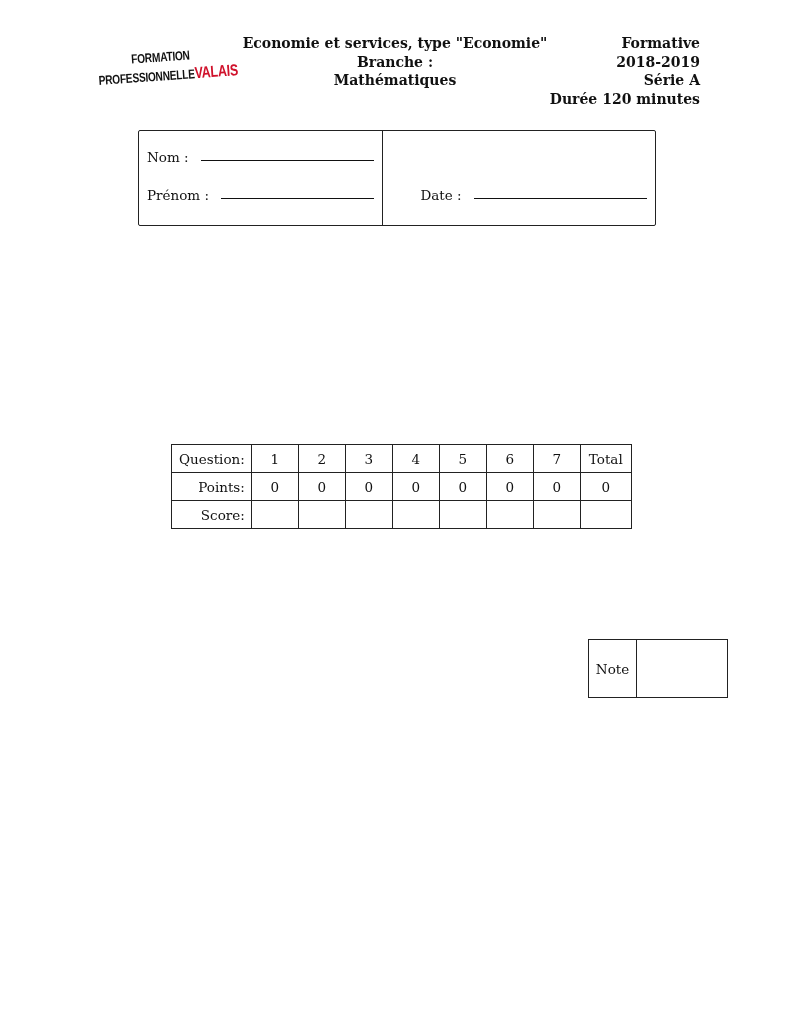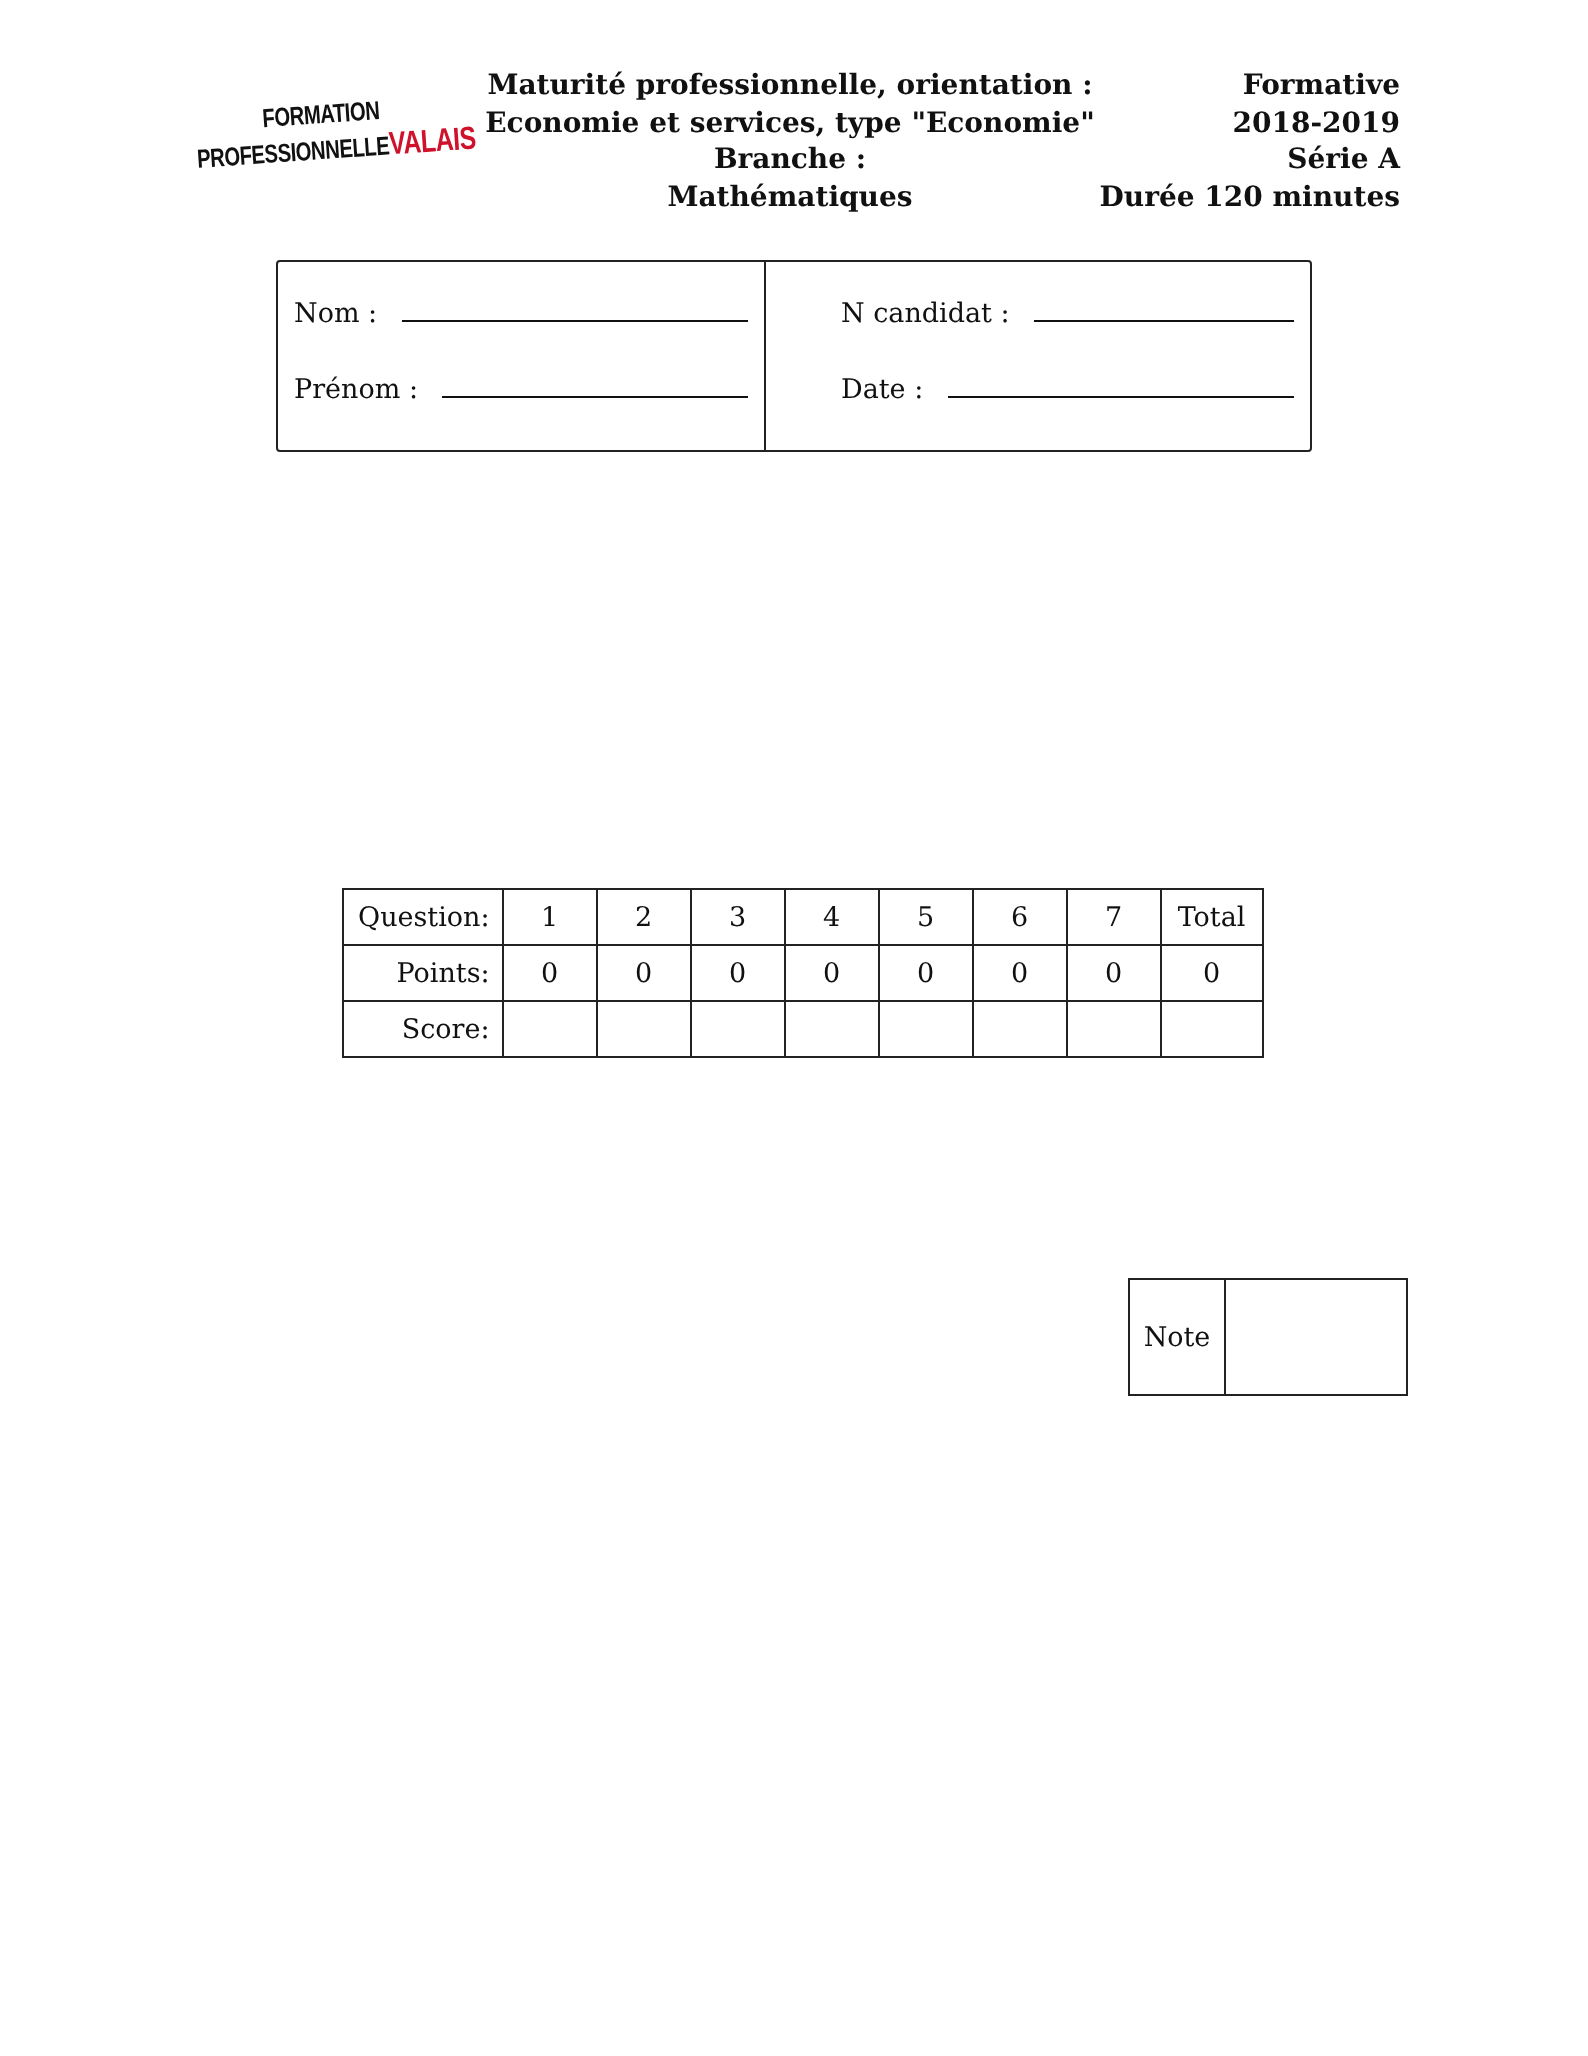--- a/index.html
+++ b/index.html
@@ -52,36 +52,35 @@
       font-size: 13.5px;
     }
     .score td {
       border: 1px solid #222; height: 27px; padding: 0 7px; text-align: center; min-width: 31px;
     }
     .score td.rowhdr { text-align: right; padding-left: 7px; padding-right: 6px; min-width: 0; }
     .score td.num { width: 32px; }
     .score td.total { width: 36px; }
 
     .note {
-      position: absolute; left: 564px; top: 639px; border-collapse: collapse; font-size: 13.5px;
+      position: absolute; left: 588px; top: 639px; border-collapse: collapse; font-size: 13.5px;
     }
     .note td { border: 1px solid #222; height: 55px; }
     .note td.lbl { width: 45px; text-align: center; }
     .note td.val { width: 88px; }
   </style>
 </head>
 <body>
 
 <div class="logo">
   <span class="l1">FORMATION</span>
   <span class="l2"><span>PROFESSIONNELLE</span><span class="red">VALAIS</span></span>
 </div>
 
 <div class="hdr-center">
-  <span class="hdr-line">Maturité professionnelle, orientation :</span>
   <span class="hdr-line">Economie et services, type "Economie"</span>
   <span class="hdr-line">Branche :</span>
   <span class="hdr-line">Mathématiques</span>
 </div>
 
 <div class="hdr-right">
   <span class="hdr-line">Formative</span>
   <span class="hdr-line">2018-2019</span>
   <span class="hdr-line">Série A</span>
   <span class="hdr-line">Durée 120 minutes</span>
@@ -92,24 +91,20 @@
     <div class="field f1">
       <span class="lbl">Nom :</span>
       <span class="line"></span>
     </div>
     <div class="field f2">
       <span class="lbl">Prénom :</span>
       <span class="line"></span>
     </div>
   </div>
   <div class="idcol">
-    <div class="field f1">
-      <span class="lbl">N candidat :</span>
-      <span class="line"></span>
-    </div>
     <div class="field f2">
       <span class="lbl">Date :</span>
       <span class="line"></span>
     </div>
   </div>
 </div>
 
 <table class="score">
   <tbody>
       <tr>

